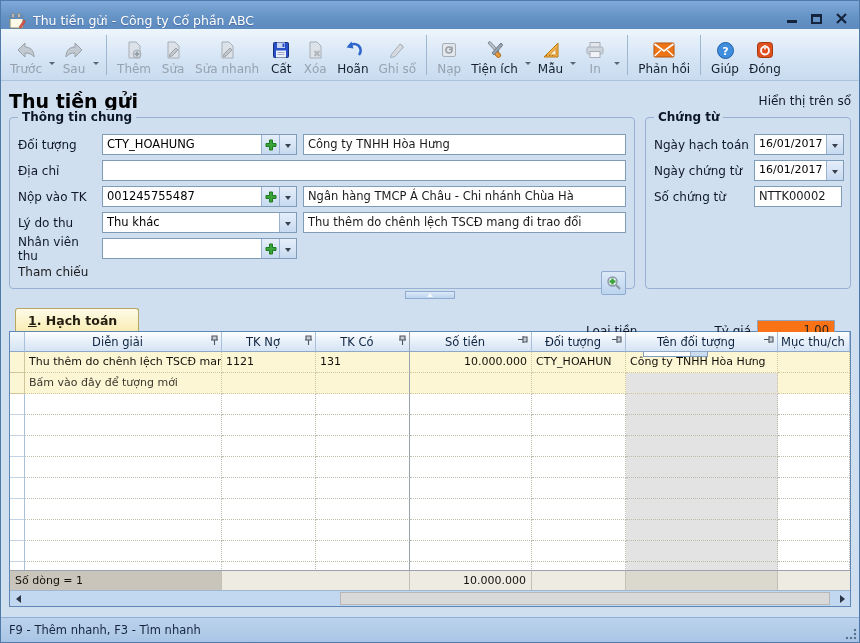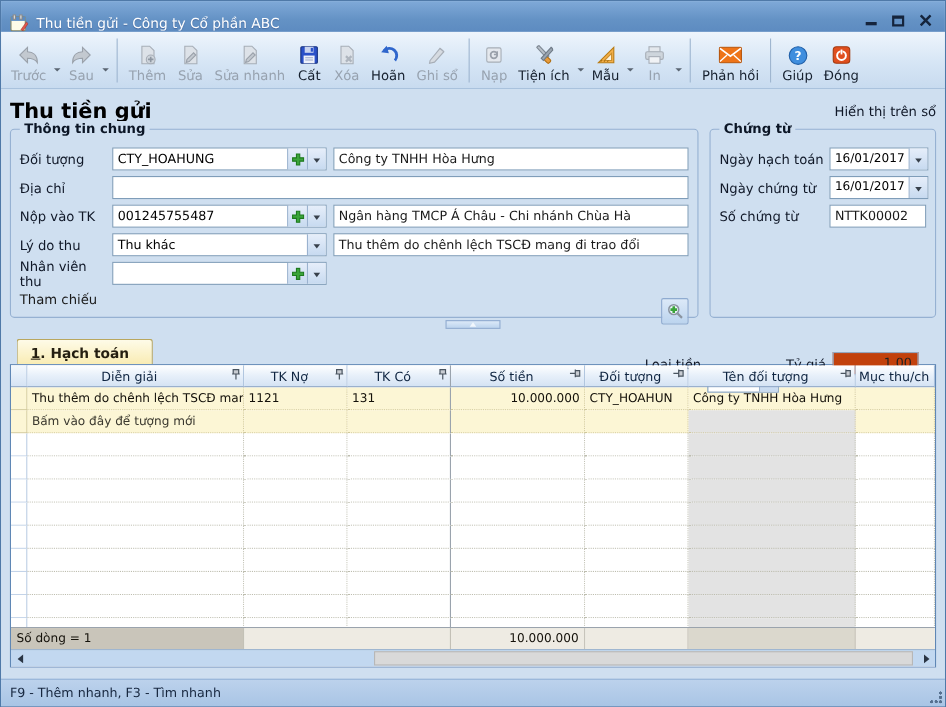--- a/index.html
+++ b/index.html
@@ -63,21 +63,21 @@
   .splitter { width:50px; height:8px; background:linear-gradient(#dce9f8,#bcd4ee); border:1px solid #8fabd0; display:flex; align-items:center; justify-content:center; }
   .splitter i { width:0; height:0; border:3px solid transparent; border-bottom:4px solid #f2f7fd; border-top:none; margin-top:-1px; }
 
   
   .grid-toolbar { height:30px; flex:0 0 30px; display:flex; align-items:flex-end; position:relative; }
   .tab { margin-left:6px; padding:4px 21px 3px 12px; background:linear-gradient(#fefbe8,#f9ecb4); border:1px solid #b9a75f; border-bottom:none; border-radius:3px 3px 0 0; font-weight:bold; font-size:12.5px; color:#241e10; }
   .tab .num { text-decoration:underline; }
   .currency { position:absolute; right:16px; top:3px; display:flex; align-items:center; gap:6px; }
   .currency .lbl { font-size:12px; color:#101828; }
   .vnd { width:65px;margin-top:32px; }
-  .rate { width:78px; background:#c2410c; border:1px solid #94a6bd; height:21px; padding:2px 5px 0 4px; text-align:right; font-size:11.5px; color:#222; }
+  .rate { width:78px; background:#f97316; border:1px solid #94a6bd; height:21px; padding:2px 5px 0 4px; text-align:right; font-size:11.5px; color:#222; }
 
   
   .grid { height:276px; flex:0 0 276px; border:1px solid #5f87b5; background:#fff; display:flex; flex-direction:column; overflow:hidden; }
   .grow { display:flex; flex:0 0 auto; }
   .c0{width:15px;flex:0 0 15px} .c1{width:197px;flex:0 0 197px} .c2{width:94px;flex:0 0 94px}
   .c3{width:94px;flex:0 0 94px} .c4{width:122px;flex:0 0 122px} .c5{width:94px;flex:0 0 94px}
   .c6{width:152px;flex:0 0 152px} .c7{flex:1}
   .ghead { height:20px; }
   .ghead .hc { background:linear-gradient(#ffffff,#e9f1fa 45%,#d5e3f4); border-right:1px solid #a9c0dc; border-bottom:1px solid #8fa8c8; font-size:11.5px; color:#0e2440; display:flex; align-items:center; justify-content:center; position:relative; white-space:nowrap; overflow:hidden; padding:0 14px 0 3px; }
   .ghead .hc.first { padding:0; background:linear-gradient(#f3f8fd,#d5e3f4); }

